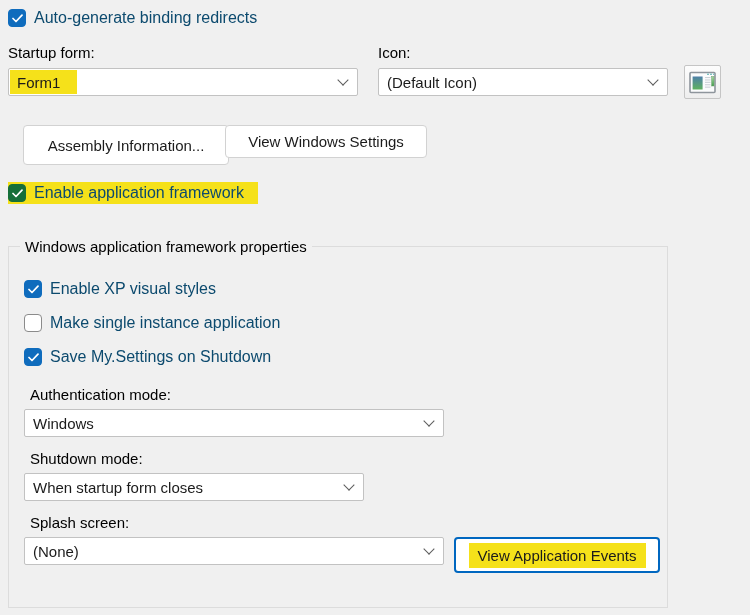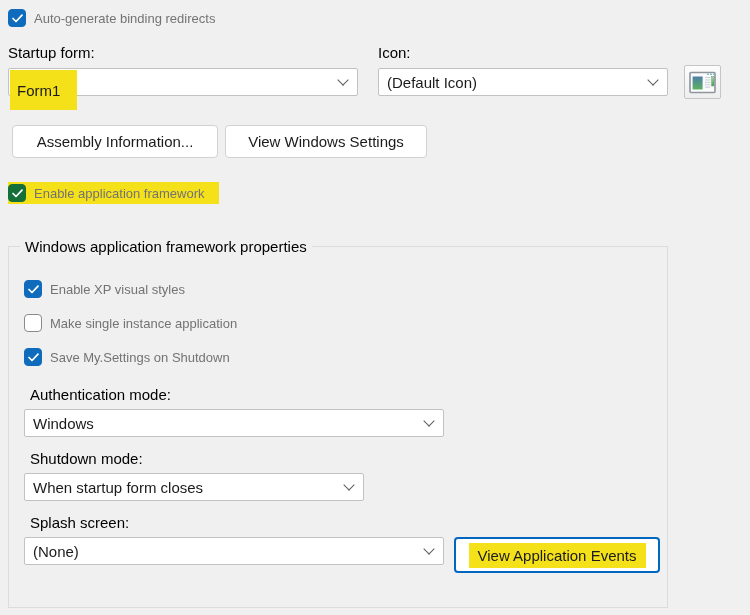--- a/index.html
+++ b/index.html
@@ -18,21 +18,21 @@
   .cb {
     width:18px; height:18px; border-radius:4px;
     display:inline-flex; align-items:center; justify-content:center;
     flex:0 0 18px;
   }
   .cb.checked  { background:#0f6cbd; border:1px solid #0f6cbd; }
   .cb.checked-green { background:#156f39; border:1px solid #156f39; }
   .cb.unchecked { background:#ffffff; border:1px solid #8b8b8b; }
 
   .cb-row { display:flex; align-items:center; gap:8px; }
-  .cb-label { font-size:13px; color:#737373; white-space:nowrap; }
+  .cb-label { font-size:16px; color:#0c4a6e; white-space:nowrap; }
 
   
   .dropdown {
     background:#ffffff;
     border:1px solid #c2c2c2;
     border-radius:2px;
     display:flex; align-items:center;
     padding:0 10px 0 8px;
     font-size:15px;
   }
@@ -40,21 +40,21 @@
   .chevron {
     width:8px; height:8px;
     border-right:1.5px solid #5c5c5c;
     border-bottom:1.5px solid #5c5c5c;
     transform:rotate(45deg);
     margin-top:-5px;
     flex:0 0 8px;
   }
   .dd-hl {
     position:absolute; left:1px; top:1px;
-    height:40px; width:67px;
+    height:24px; width:67px;
     background:#f5e11a;
     display:flex; align-items:center;
     padding-left:7px;
   }
 
   
   .btn {
     background:#ffffff;
     border:1px solid #d2d2d2;
     border-radius:4px;
@@ -143,21 +143,21 @@
     <rect x="3.6" y="5.5" width="10" height="13" fill="url(#g1)"></rect>
     <rect x="16" y="6" width="5.5" height="1.1" fill="#cdd2d7"></rect>
     <rect x="16" y="8.4" width="5.5" height="1.1" fill="#cdd2d7"></rect>
     <rect x="16" y="10.8" width="5.5" height="1.1" fill="#cdd2d7"></rect>
     <rect x="16" y="13.2" width="5.5" height="1.1" fill="#cdd2d7"></rect>
     <rect x="16" y="15.6" width="5.5" height="1.1" fill="#cdd2d7"></rect>
     <rect x="22.6" y="5.5" width="2.4" height="9.5" fill="url(#g2)" stroke="#6da06d" stroke-width="0.5"></rect>
   </svg>
 </div>
 
-<button class="abs btn" style="left:12px; top:125px; width:206px; height:33px;">Assembly Information...</button>
+<button class="abs btn" style="left:23px; top:125px; width:206px; height:40px;">Assembly Information...</button>
 <button class="abs btn" style="left:225px; top:125px; width:202px; height:33px;">View Windows Settings</button>
 
 <div class="abs hl-row" style="left:8px; top:182px;">
   <span class="cb checked-green">
       <svg width="11" height="9" viewBox="0 0 11 9">
         <polyline points="1,4.5 4,7.5 10,1.2" stroke="#ffffff" stroke-width="1.7" fill="none" stroke-linecap="round" stroke-linejoin="round"></polyline>
       </svg>
     </span>
   <span class="cb-label">Enable application framework</span>
 </div>

